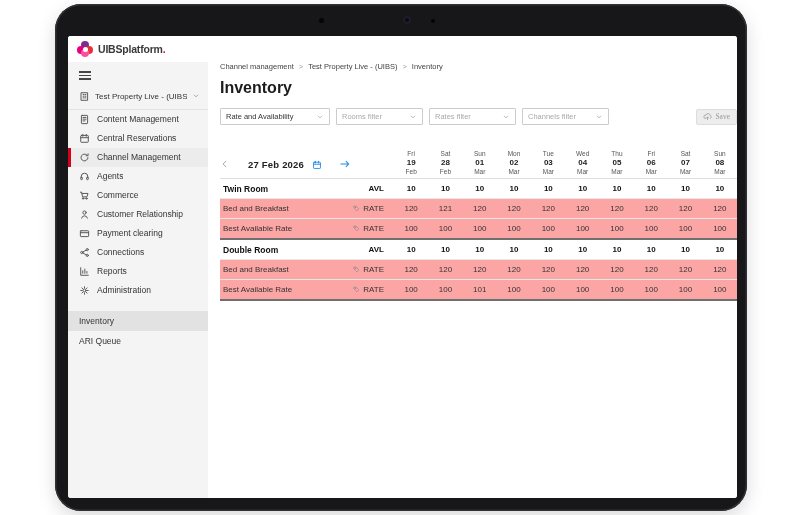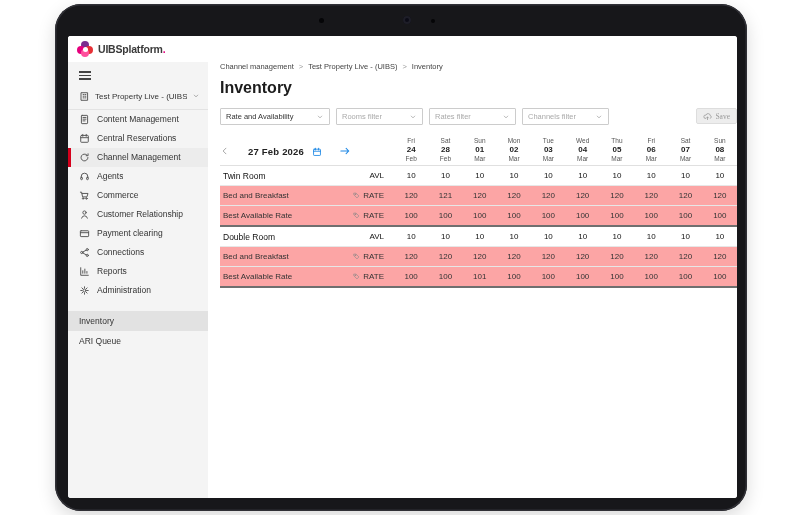--- a/index.html
+++ b/index.html
@@ -42,21 +42,21 @@
   .sub-nav{margin-top:11px}
   .sub-item{padding:5px 11px;cursor:pointer;color:#333}
   .sub-item.active{background:#e2e2e2}
 
   
   main{flex:1;padding:26px 0 0 12px;overflow:hidden;background:#fff}
   .breadcrumb{font-size:7.5px;color:#444;display:flex;gap:5px;align-items:center}
   .breadcrumb .crumb{cursor:pointer}
   .breadcrumb .sep{color:#999}
   h1{font-size:16px;font-weight:bold;color:#1c1c1c;margin:8px 0 11px}
-  .filters{display:flex;gap:6px;margin-bottom:11px}
+  .filters{display:flex;gap:6px;align-items:center;margin-bottom:24px}
   .select{display:flex;align-items:center;justify-content:space-between;border:1px solid #ccc;background:#fff;height:17px;
           padding:0 5px;font-size:7.5px;color:#333;border-radius:1px;cursor:pointer;box-sizing:border-box}
   .select.placeholder{color:#aaa}
   .select .chev{width:8px;height:8px;color:#999;margin-left:4px}
   .sel-type{width:110px}.sel-sm{width:87px}
   .save-btn{margin-left:auto;display:flex;align-items:center;gap:3px;background:#ededed;border:1px solid #ddd;color:#9a9a9a;
             font-size:7.5px;height:16px;padding:0 6px;border-radius:2px;font-family:Liberation Serif, serif;cursor:default}
   .save-btn .icn{width:9px;height:9px}
 
   
@@ -70,21 +70,21 @@
   .cal{width:10px;height:10px;color:#1e88e5;display:inline-flex}
   .colh{text-align:center;line-height:1.25;padding-top:1px}
   .colh .d1,.colh .d3{font-size:6.5px;color:#555}
   .colh .d2{font-size:8px;font-weight:bold;color:#222}
   #grid-body{border-top:1px solid #e0e0e0}
   .grow.row{height:19px;align-items:center;border-bottom:1px solid #e7e7e7}
   .cell{display:flex;align-items:center;font-size:8px;color:#333;height:100%}
   .cell.name{padding-left:3px}
   .cell.type{justify-content:flex-end;padding-right:10px;gap:3px}
   .cell.val{justify-content:center;cursor:pointer}
-  .avl-row .cell{font-weight:normal;color:#111}
+  .avl-row .cell{font-weight:bold;color:#111}
   .avl-row .cell.name{font-size:8.5px}
   .rate-row{background:#fca5a5}
   .rate-icn{width:7px;height:7px;color:#888}
   .group-end{border-bottom:2px solid #6f6f6f !important}
 </style>
 </head>
 <body>
 
 <div class="device">
   <span class="cam c1"></span>
@@ -295,21 +295,21 @@
                 </span>
             </span>
             <span class="navbtn next">
                 <svg viewBox="0 0 16 16" fill="none" stroke="currentColor" stroke-width="1.4" stroke-linecap="round" stroke-linejoin="round">
                   <path d="M2.5 8h10.5M9.5 4.5L13 8l-3.5 3.5"></path>
                 </svg>
               </span>
           </div>
         <div class="colh">
               <div class="d1">Fri</div>
-              <div class="d2">24</div>
+              <div class="d2">19</div>
               <div class="d3">Feb</div>
             </div>
             <div class="colh">
               <div class="d1">Sat</div>
               <div class="d2">28</div>
               <div class="d3">Feb</div>
             </div>
             <div class="colh">
               <div class="d1">Sun</div>
               <div class="d2">01</div>

